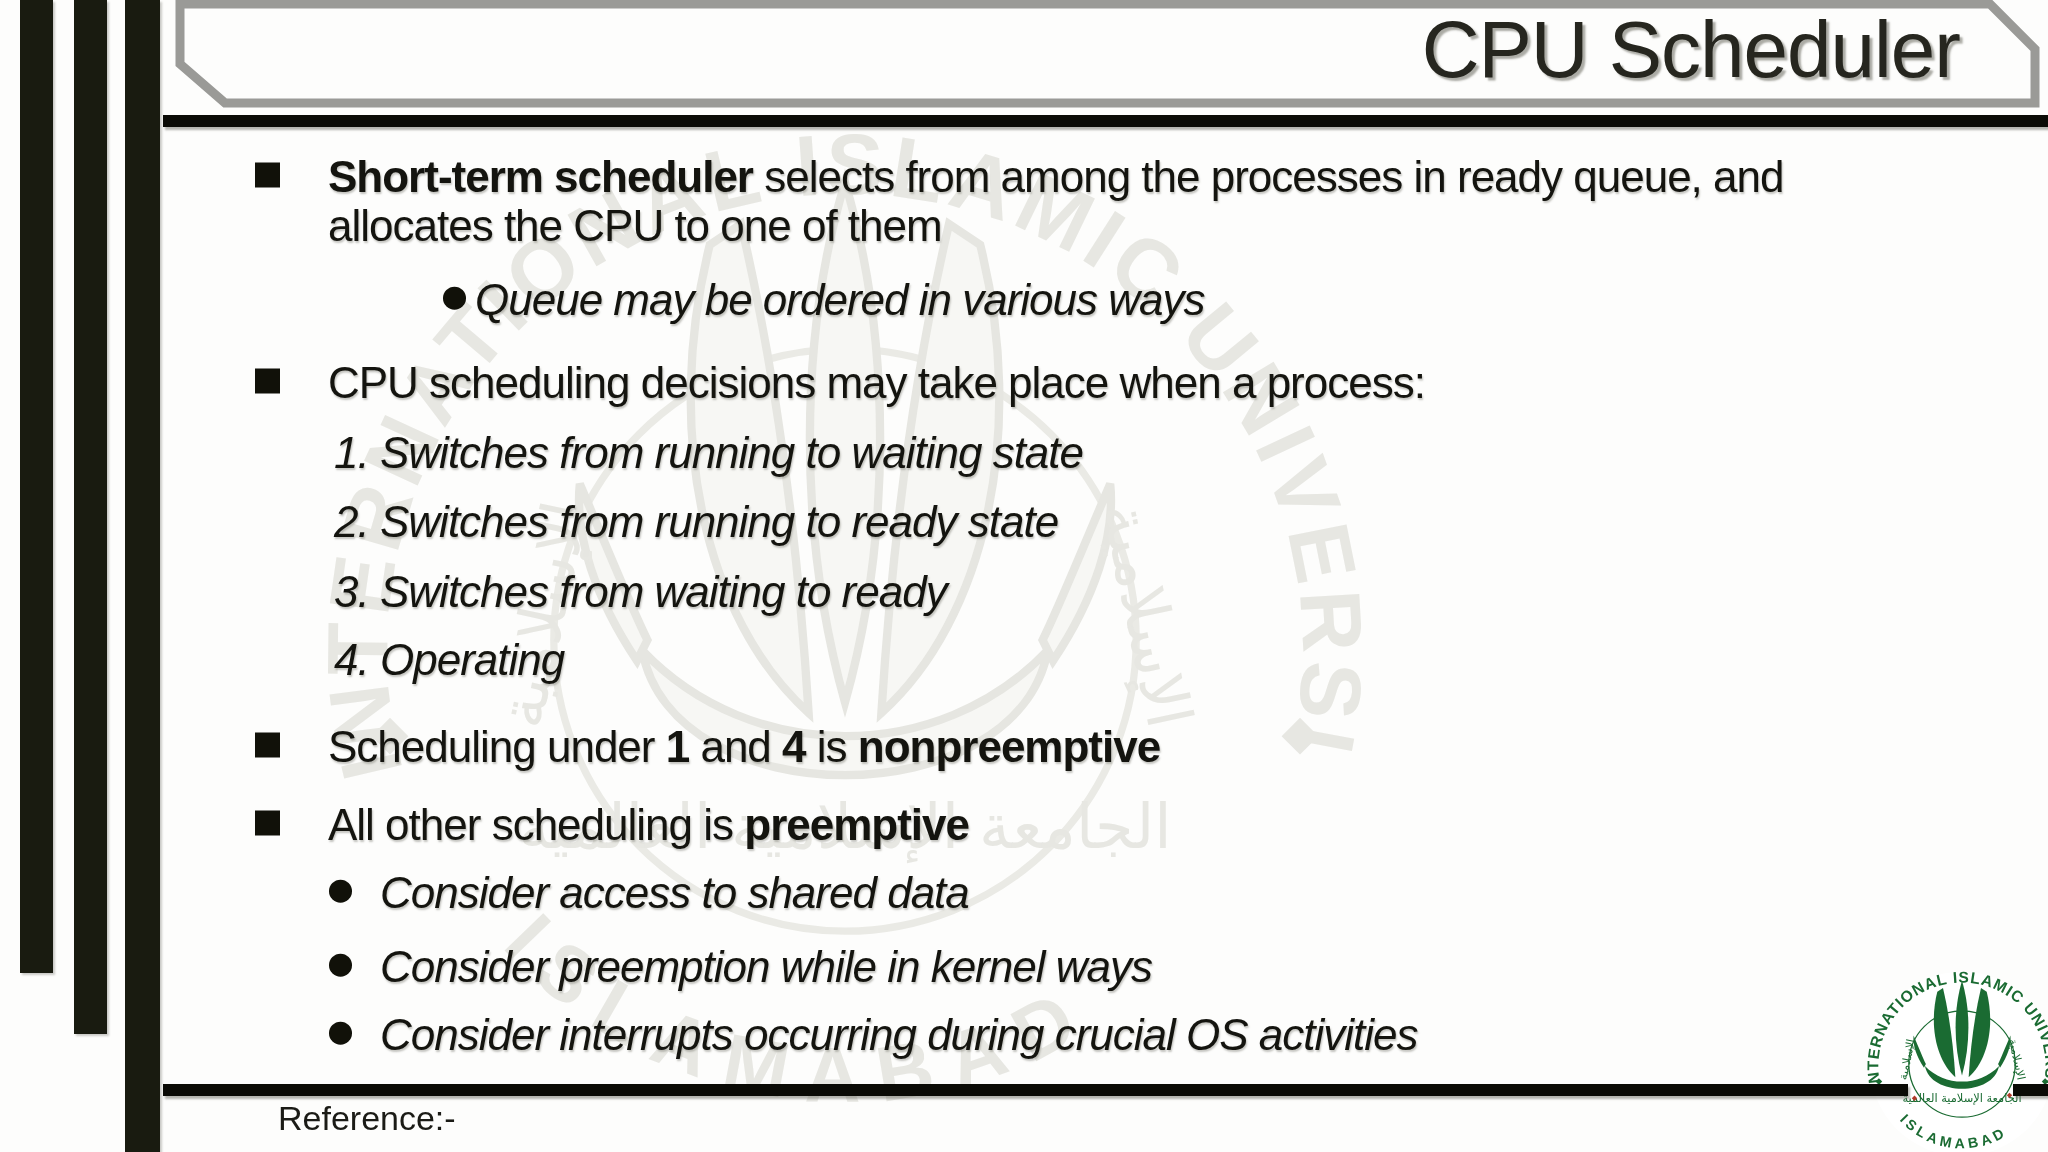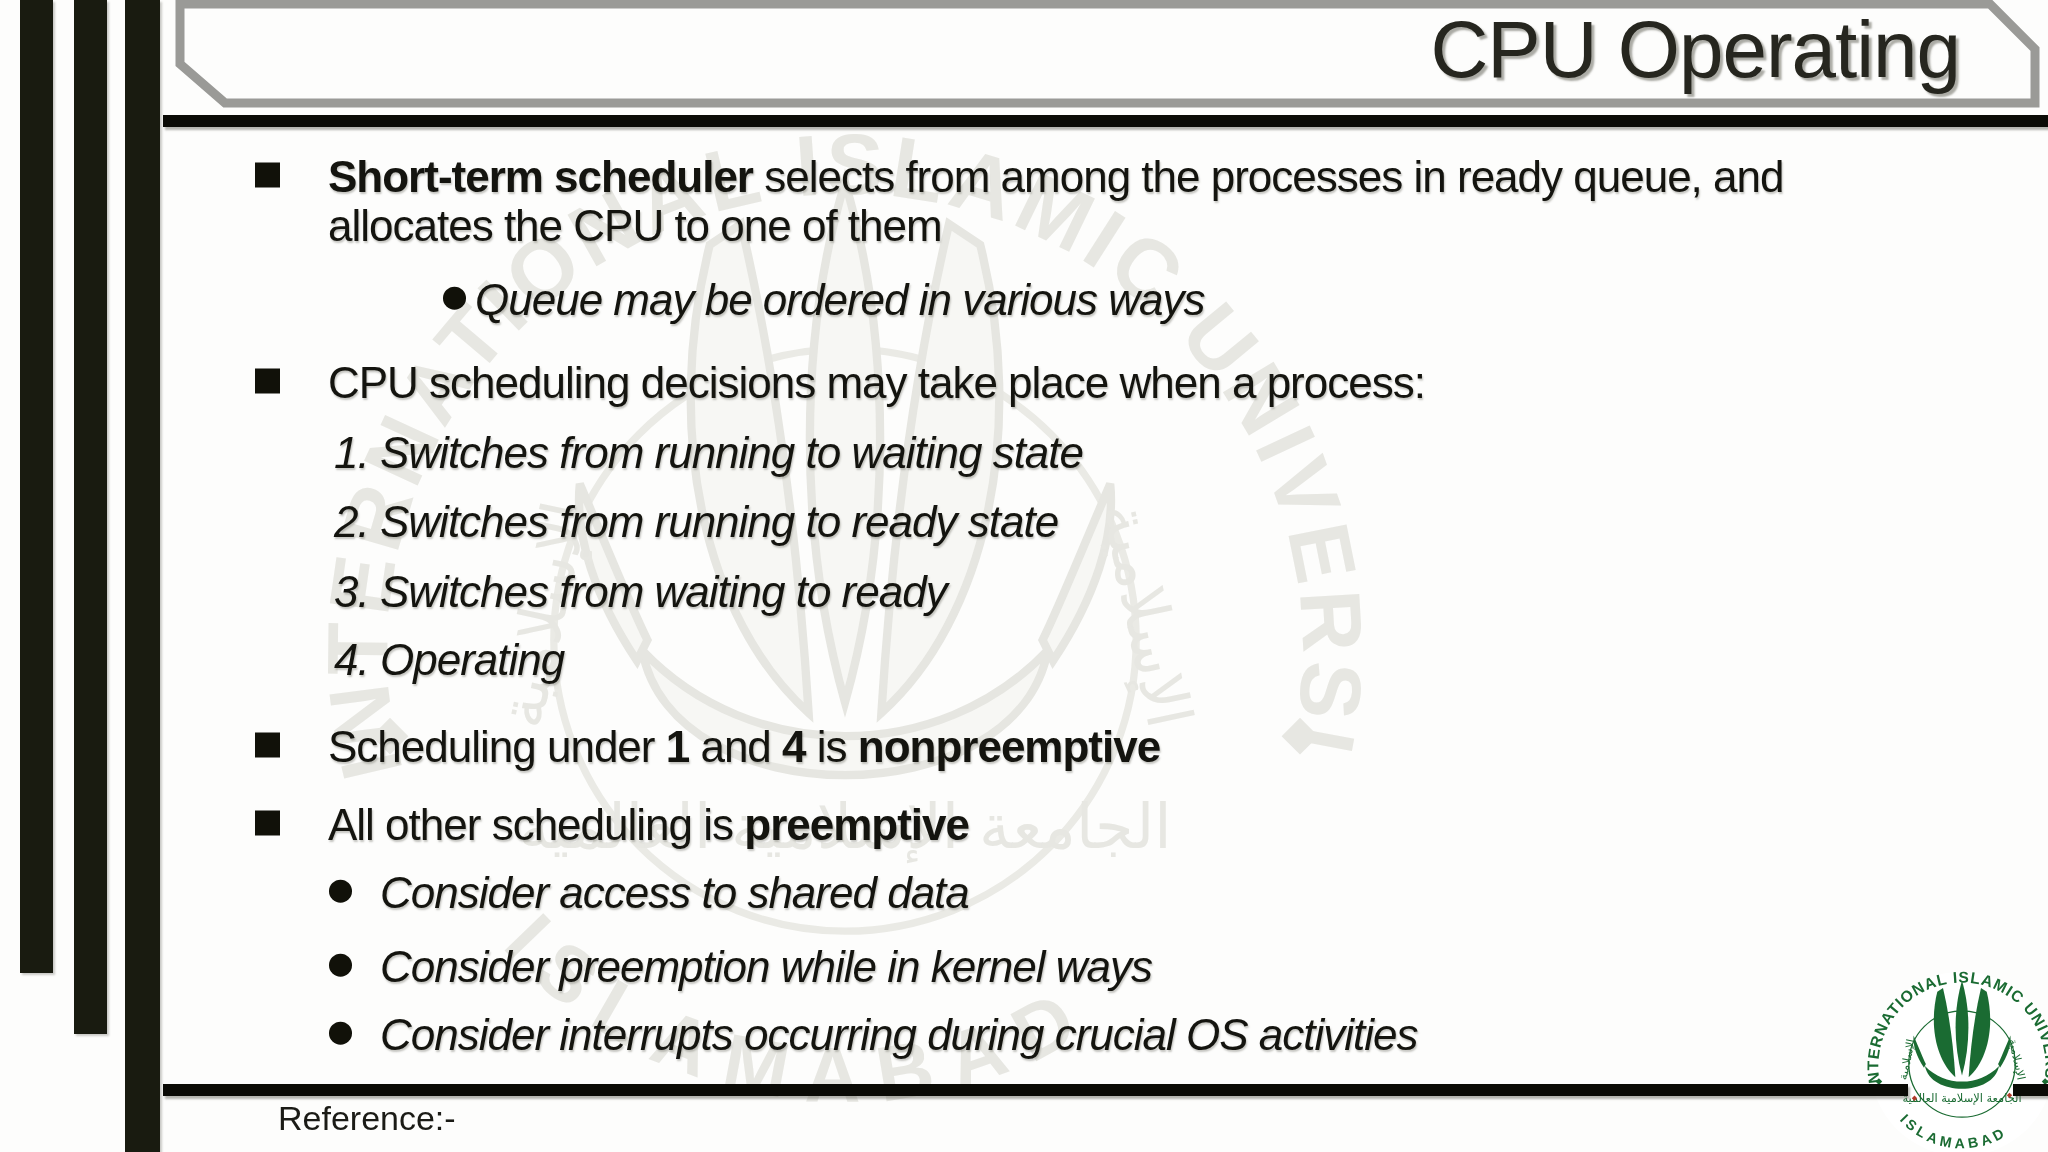--- a/index.html
+++ b/index.html
@@ -127,21 +127,21 @@
   </g>
 </svg>
 
 <div class="vbar b1"></div>
 <div class="vbar b2"></div>
 <div class="vbar b3"></div>
 
 <svg class="banner-svg" width="2048" height="130" viewBox="0 0 2048 130">
   <polygon class="banner-shape" points="180,4 1990,4 2035,49 2035,103 225,103 180,64"></polygon>
 </svg>
-<div class="title">CPU Operating</div>
+<div class="title">CPU Scheduler</div>
 
 <div class="hline topline"></div>
 <div class="hline botline-a"></div>
 <div class="hline botline-b"></div>
 
 <div class="content">
 
   <div class="row lvl1" style="top:149px">
     <span class="sq"></span>
     <span class="txt"><span class="bd">Short-term scheduler</span><span> selects from among the processes in ready queue, and</span></span>

